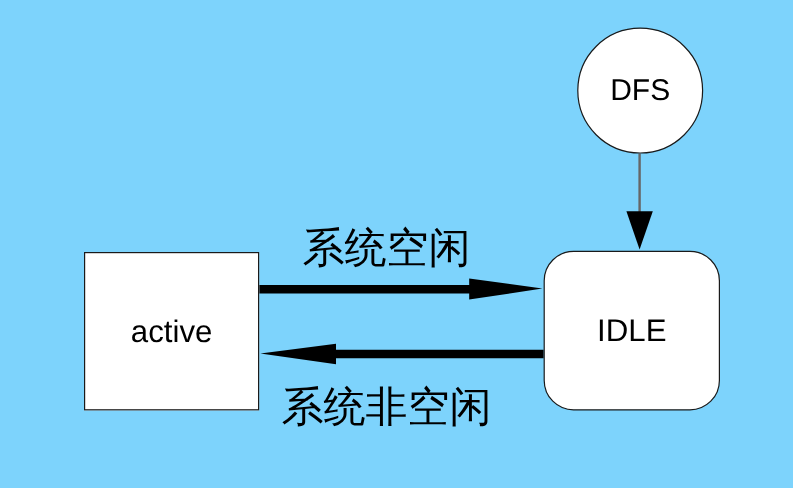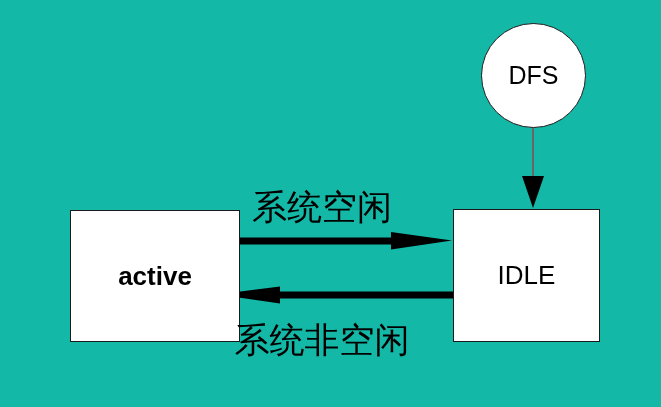--- a/index.html
+++ b/index.html
@@ -4,21 +4,21 @@
 <style>
   html, body {
     margin: 0;
     padding: 0;
     background: #ffffff;
   }
   .canvas {
     position: relative;
     width: 661px;
     height: 407px;
-    background: #14b8a6;
+    background: #7dd3fc;
     font-family: "Liberation Sans", "DejaVu Sans", sans-serif;
     color: #000000;
     overflow: hidden;
   }
   .node {
     position: absolute;
     box-sizing: border-box;
     border: 1px solid #1a1a1a;
     background: #ffffff;
     display: flex;
@@ -31,29 +31,29 @@
     left: 481px;
     top: 23px;
     width: 105px;
     height: 105px;
     border-radius: 50%;
     font-size: 25px;
   }
   .node-active {
     left: 70px;
     top: 210px;
-    width: 170px;
+    width: 146px;
     height: 132px;
-    font-weight: bold;
   }
   .node-idle {
     left: 453px;
     top: 209px;
     width: 147px;
     height: 133px;
+    border-radius: 25px;
   }
   .edge-label {
     position: absolute;
     width: 220px;
     text-align: center;
     font-size: 35px;
     line-height: 30px;
     color: #000000;
     white-space: nowrap;
   }

